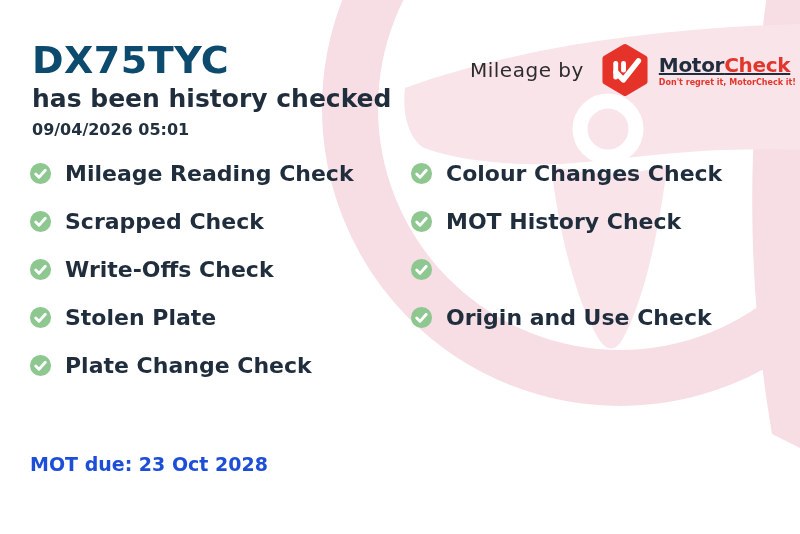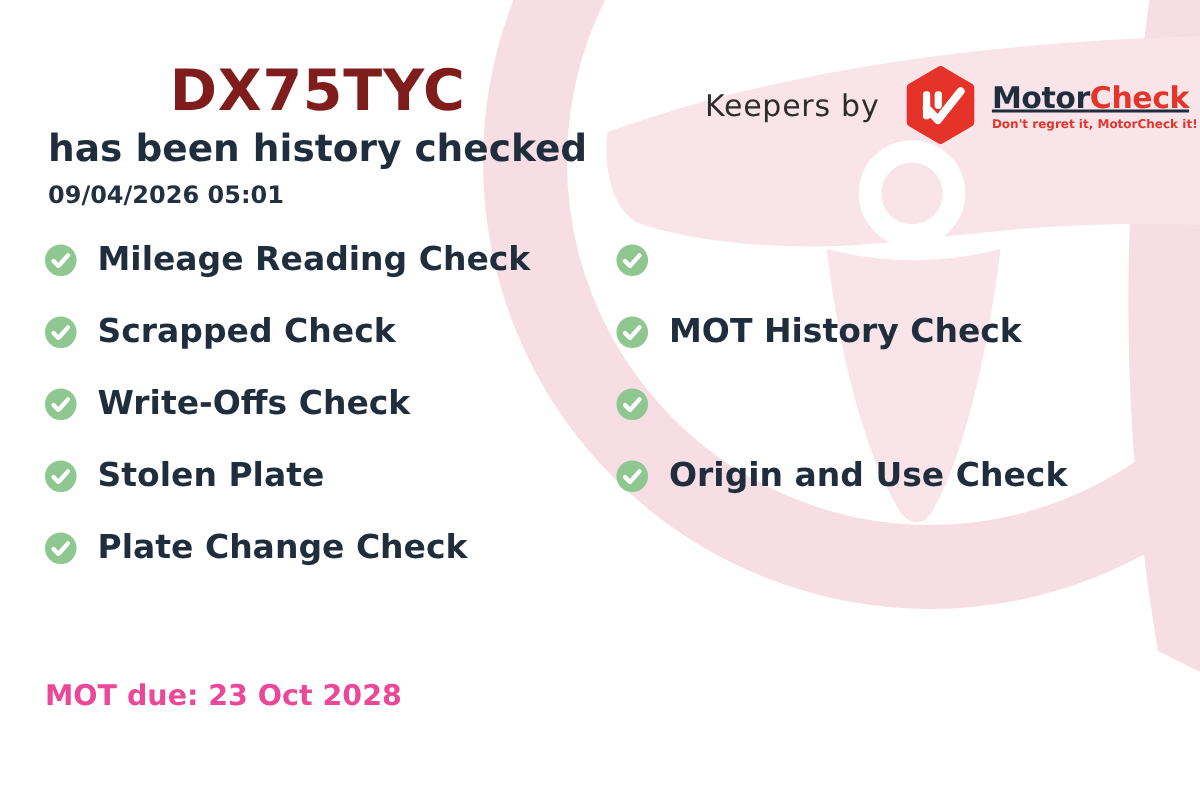--- a/index.html
+++ b/index.html
@@ -21,22 +21,21 @@
     height: 534px;
     pointer-events: none;
   }
   
   .header { position: absolute; left: 32px; top: 38px; }
   .reg-plate {
     font-size: 38px;
     line-height: 44px;
     font-weight: 800;
     letter-spacing: 0.5px;
-    color: #7f1d1d;
-    text-align: center;
+    color: #0c4a6e;
   }
   .subtitle {
     font-size: 25px;
     line-height: 30px;
     font-weight: 700;
     margin-top: 2px;
     color: #1f2d3c;
   }
   .timestamp {
     font-size: 16px;
@@ -107,21 +106,21 @@
     white-space: nowrap;
   }
   
   .mot-due {
     position: absolute;
     left: 30px;
     top: 452px;
     font-size: 19px;
     line-height: 24px;
     font-weight: 600;
-    color: #ec4899;
+    color: #1d4ed8;
   }
 </style>
 </head>
 <body>
 
 <svg class="bg-wheel" viewBox="0 0 800 534" aria-hidden="true">
 
   <circle cx="620" cy="108" r="270" fill="none" stroke="#f7dde4" stroke-width="56"></circle>
 
   <path d="M 800,-6 L 767,-6 C 747,140 746,280 772,434 L 800,448 Z" fill="#f7dde4"></path>
@@ -133,21 +132,21 @@
   <circle cx="608" cy="129" r="28" fill="none" stroke="#ffffff" stroke-width="15"></circle>
 </svg>
 
 <div class="header">
   <div class="reg-plate">DX75TYC</div>
   <div class="subtitle">has been history checked</div>
   <div class="timestamp">09/04/2026 05:01</div>
 </div>
 
 <div class="powered-row">
-  <span class="powered-label">Keepers by</span>
+  <span class="powered-label">Mileage by</span>
   <svg class="brand-logo-svg" viewBox="0 0 60 60" aria-hidden="true">
     <path d="M 30,3 L 53,16.5 L 53,43.5 L 30,57 L 7,43.5 L 7,16.5 Z" fill="#e6332a" stroke="#e6332a" stroke-width="6" stroke-linejoin="round"></path>
     <rect x="16.5" y="19.5" width="5.6" height="21.5" rx="2.6" fill="#ffffff"></rect>
     <rect x="25.5" y="19.5" width="5.6" height="13.5" rx="2.6" fill="#ffffff"></rect>
     <path d="M 19.5,32.5 L 28,41.5 L 45.5,19.5" fill="none" stroke="#ffffff" stroke-width="6.2" stroke-linecap="round" stroke-linejoin="round"></path>
   </svg>
   <div class="brand-text-block">
     <div class="brand-name"><span class="brand-motor">Motor</span><span class="brand-check">Check</span></div>
     <div class="brand-tagline">Don't regret it, MotorCheck it!</div>
   </div>
@@ -202,20 +201,21 @@
 </div>
 
 <div class="check-col col-right">
   <div class="check-row">
     <span class="check-icon">
         <svg viewBox="0 0 24 24">
           <circle cx="12" cy="12" r="11" fill="#8fc791"></circle>
           <path d="M7,12.6 L10.4,16 L17,8.6" fill="none" stroke="#fff" stroke-width="3" stroke-linecap="round" stroke-linejoin="round"></path>
         </svg>
       </span>
+    <span class="check-label">Colour Changes Check</span>
   </div>
   <div class="check-row">
     <span class="check-icon">
         <svg viewBox="0 0 24 24">
           <circle cx="12" cy="12" r="11" fill="#8fc791"></circle>
           <path d="M7,12.6 L10.4,16 L17,8.6" fill="none" stroke="#fff" stroke-width="3" stroke-linecap="round" stroke-linejoin="round"></path>
         </svg>
       </span>
     <span class="check-label">MOT History Check</span>
   </div>

